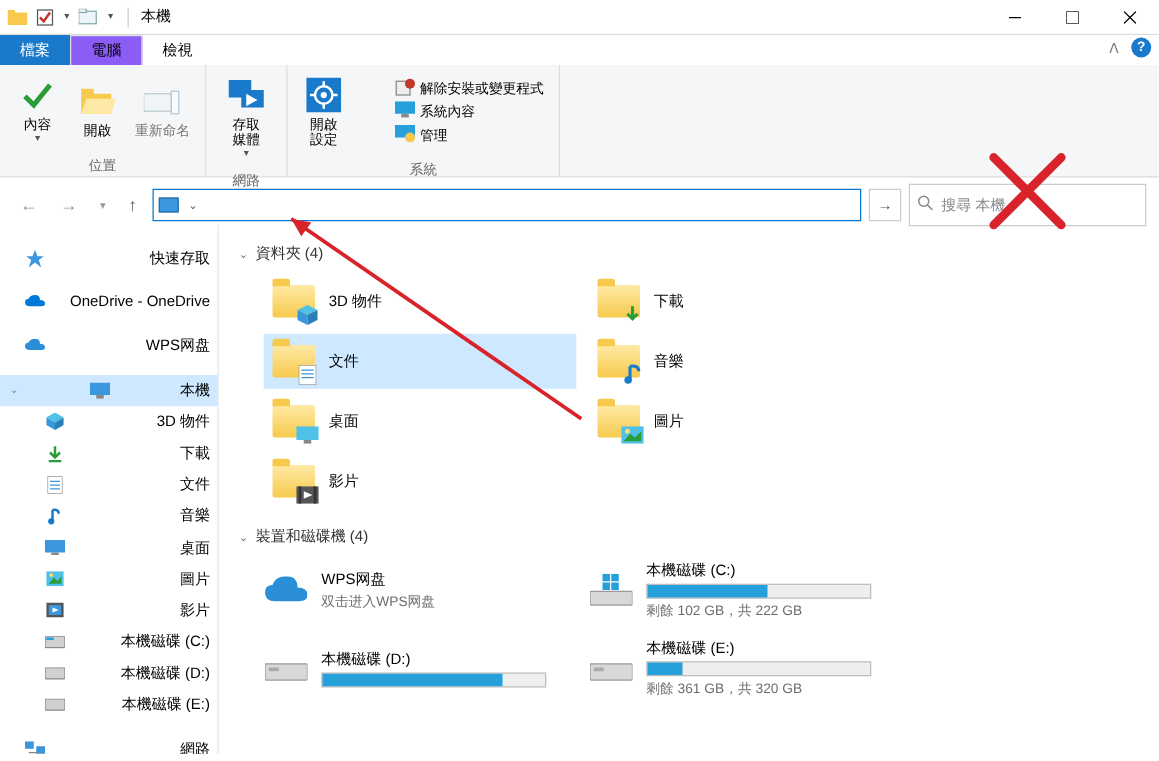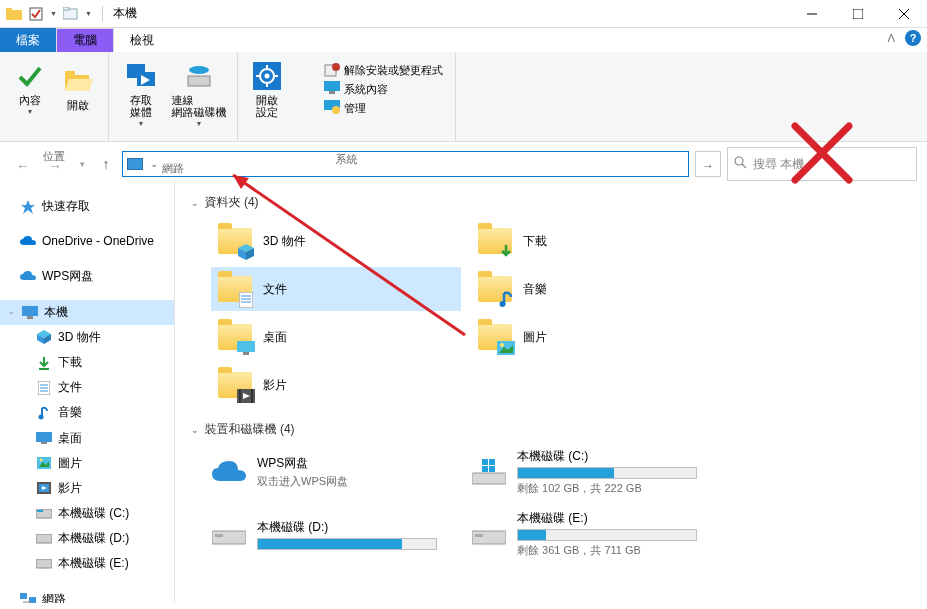--- a/index.html
+++ b/index.html
@@ -17,42 +17,42 @@
   .tab { padding: 0 16px; display: flex; align-items: center; font-size: 12px; border-top: 1px solid transparent; }
   .tab.file { background: #1979ca; color: #fff; }
   .tab.active { background: #8b5cf6; border-top: 1px solid #ddd; border-left: 1px solid #ddd; border-right: 1px solid #ddd; }
   .tabs .help { position: absolute; right: 6px; top: 2px; display: flex; align-items: center; gap: 8px; }
   .help-circle { width: 16px; height: 16px; border-radius: 50%; background: #1979ca; color: #fff; display: flex; align-items: center; justify-content: center; font-size: 11px; font-weight: bold; }
   .chev-up { color: #777; font-size: 11px; margin-right: 2px; }
   
   .ribbon { height: 90px; background: #f5f6f7; border-bottom: 1px solid #ddd; display: flex; }
   .group { border-right: 1px solid #ddd; display: flex; flex-direction: column; }
   .group .items { flex: 1; display: flex; align-items: center; padding: 4px 6px; }
-  .group .label { text-align: center; font-size: 11px; color: #666; padding: 2px 0 4px 0; margin-top: 24px; }
+  .group .label { text-align: center; font-size: 11px; color: #666; padding: 2px 0 4px 0; }
   .big-btn { width: 48px; display: flex; flex-direction: column; align-items: center; gap: 2px; font-size: 11px; padding: 4px 4px; }
   .big-btn .ic { width: 32px; height: 32px; display: flex; align-items: center; justify-content: center; }
   .big-btn .lbl { text-align: left; line-height: 1.1; }
   .big-btn .drop { font-size: 7px; color: #555; }
   .sys-col { display: flex; flex-direction: column; gap: 3px; padding: 4px 6px; font-size: 11px; }
   .sys-col .row { display: flex; align-items: flex-end; gap: 4px; padding-left: 28px; }
   .sys-col .ic { width: 16px; height: 16px; display: inline-flex; }
   
   .navrow { height: 32px; display: flex; align-items: center; padding: 6px 10px; gap: 6px; margin-top: 6px; }
   .navarrow { color: #999; font-size: 14px; padding: 0 6px; }
   .navarrow.active { color: #555; }
   .addr { flex: 1; height: 26px; border: 1px solid #0078d7; display: flex; align-items: center; padding: 0 4px; }
   .addr .pc-ic { width: 16px; height: 12px; background: #3a96dd; border: 1px solid #2a6ea8; margin-right: 4px; }
   .addr input { flex: 1; border: none; outline: none; font-size: 12px; font-family: inherit; }
   .addr .histdrop { color: #555; font-size: 9px; padding: 0 4px; }
   .gobtn { width: 26px; height: 26px; border: 1px solid #ccc; display: flex; align-items: center; justify-content: center; color: #555; }
   .search { width: 190px; height: 26px; border: 1px solid #ccc; display: flex; align-items: center; padding: 16px 6px; color: #8a8a8a; gap: 6px; }
   
   .main { display: flex; height: calc(609px - 28px - 24px - 90px - 44px); }
   .sidebar { width: 175px; border-right: 1px solid #e5e5e5; overflow-y: auto; padding: 14px 0 8px 0; }
-  .sb-item { display: flex; align-items: center; gap: 6px; padding: 3px 6px 3px 20px; font-size: 12px; line-height: 1.6; }
+  .sb-item { display: flex; align-items: center; gap: 6px; padding: 3px 6px 3px 20px; font-size: 12px; line-height: 1.6; justify-content: space-between; }
   .sb-item.lv2 { padding-left: 36px; }
   .sb-item.selected { background: #cde8ff; }
   .sb-item .exp { width: 8px; font-size: 8px; color: #888; margin-left: -12px; }
   .sb-ic { width: 16px; height: 16px; display: inline-flex; align-items: center; justify-content: center; flex-shrink: 0; }
   .content { flex: 1; padding: 10px 16px; overflow-y: auto; }
   .section-hdr { display: flex; align-items: center; gap: 6px; font-size: 12px; padding: 4px 0; color: #333; }
   .section-hdr .chev { font-size: 9px; color: #666; }
   .folder-grid { display: grid; grid-template-columns: repeat(2, 250px); gap: 4px 10px; padding: 4px 0 10px 20px; }
   .folder-item { display: flex; align-items: center; gap: 10px; padding: 4px 6px; height: 44px; }
   .folder-item.selected { background: #cde8ff; }
@@ -144,47 +144,45 @@
       <div class="big-btn">
         <span class="ic">
             <svg width="30" height="24">
               <rect x="2" y="6" width="24" height="16" fill="#f7ca4d"></rect>
               <rect x="2" y="2" width="10" height="5" fill="#f7ca4d"></rect>
               <polygon points="6,10 30,10 26,22 2,22" fill="#ffe9a6"></polygon>
             </svg>
           </span>
         <span class="lbl">開啟</span>
       </div>
+      <div class="big-btn" style="width:56px;opacity:.55">
+        <span class="ic">
+            <svg width="30" height="24">
+              <rect x="0" y="6" width="22" height="14" fill="#eef4fb" stroke="#8aa"></rect>
+              <rect x="22" y="4" width="6" height="18" fill="#fff" stroke="#7aa3c9"></rect>
+            </svg>
+          </span>
+        <span class="lbl">重新命名</span>
+      </div>
     </div>
     <div class="label">位置</div>
   </div>
 
   <div class="group">
     <div class="items">
       <div class="big-btn" style="width:52px">
         <span class="ic">
             <svg width="30" height="26">
               <rect x="1" y="1" width="18" height="14" fill="#1979ca"></rect>
               <rect x="11" y="9" width="18" height="14" fill="#1979ca"></rect>
               <polygon points="15,12 24,17 15,22" fill="#fff"></polygon>
             </svg>
           </span>
         <span class="lbl" style="white-space:pre">存取
 媒體</span>
-        <span class="drop">▼</span>
-      </div>
-      <div class="big-btn" style="width:64px">
-        <span class="ic">
-            <svg width="30" height="24">
-              <rect x="4" y="12" width="22" height="10" fill="#d0d0d0" stroke="#888"></rect>
-              <ellipse cx="15" cy="6" rx="10" ry="4" fill="#26a0da"></ellipse>
-            </svg>
-          </span>
-        <span class="lbl" style="white-space:pre">連線
-網路磁碟機</span>
         <span class="drop">▼</span>
       </div>
     </div>
     <div class="label">網路</div>
   </div>
 
   <div class="group">
     <div class="items">
       <div class="big-btn" style="width:46px">
         <span class="ic">
@@ -558,21 +556,21 @@
             <svg width="34" height="22">
               <rect x="0" y="8" width="34" height="13" rx="1" fill="#d8d8d8" stroke="#999"></rect>
               <rect x="3" y="11" width="8" height="3" fill="#aaa"></rect>
             </svg>
           </span>
         <div class="drive-body">
           <span class="drive-title">本機磁碟 (E:)</span>
           <div class="bar">
               <div class="fill" style="width:16%"></div>
             </div>
-          <span class="drive-sub">剩餘 361 GB，共 711 GB</span>
+          <span class="drive-sub">剩餘 361 GB，共 320 GB</span>
         </div>
       </div>
     </div>
   </div>
 </div>
 
 <svg class="arrow-svg" width="260" height="180">
   <line x1="250" y1="170" x2="18" y2="10" stroke="#d8232a" stroke-width="3"></line>
   <polygon points="18,10 34,13 26,24" fill="#d8232a"></polygon>
 </svg>

